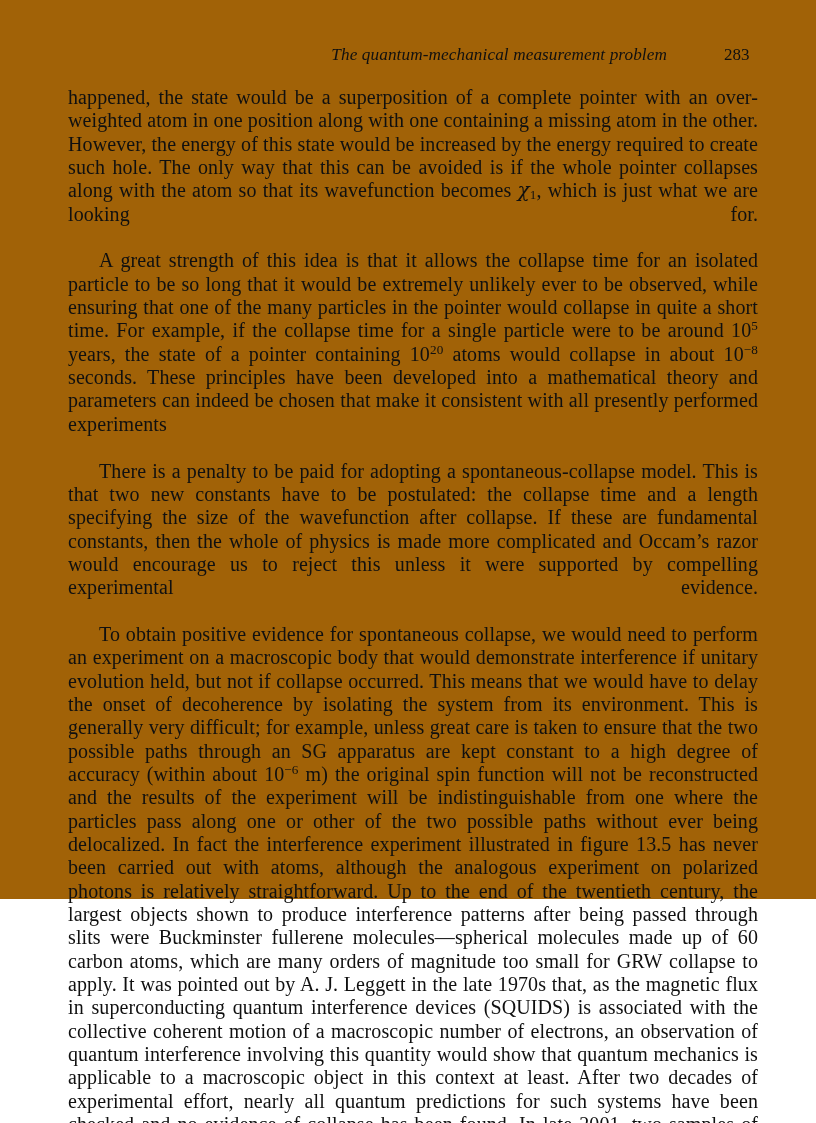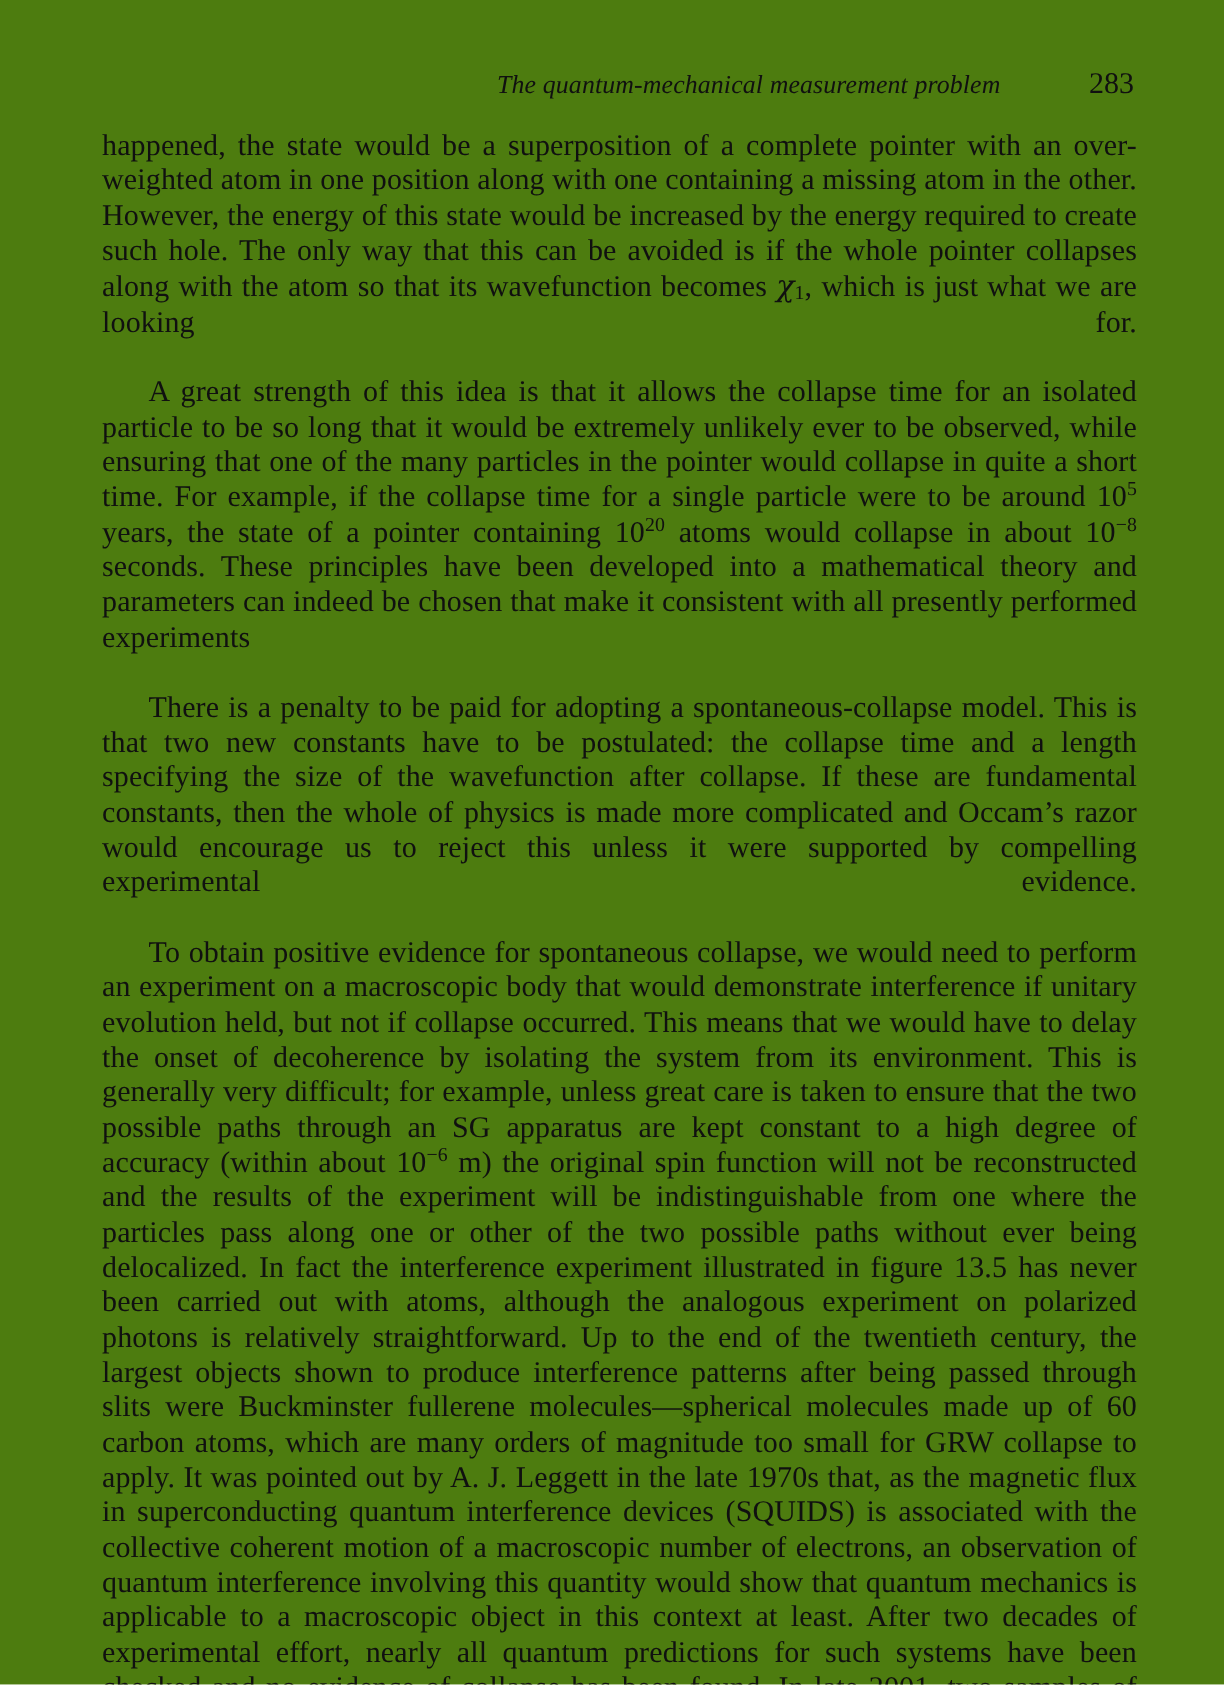--- a/index.html
+++ b/index.html
@@ -15,22 +15,22 @@
     font-family: "Liberation Serif", "DejaVu Serif", serif;
     color: #101010;
     -webkit-font-smoothing: antialiased;
   }
 
   .page {
     position: absolute;
     left: 0;
     top: 0;
     width: 816px;
-    height: 1123px;
-    background: #4d7c0f;
+    height: 899px;
+    background: #a16207;
   }
 
   
   .running-head {
     position: absolute;
     left: 68px;
     top: 45px;
     width: 690px;
     height: 26px;
     display: flex;
@@ -38,24 +38,24 @@
     justify-content: flex-end;
   }
   .running-head-title {
     font-style: italic;
     font-size: 17.2px;
     letter-spacing: 0.1px;
     white-space: nowrap;
     margin-right: 57px;
   }
   .running-head-folio {
-    font-size: 20px;
+    font-size: 17px;
     font-style: normal;
     min-width: 34px;
-    text-align: center;
+    text-align: left;
     white-space: nowrap;
   }
 
   
   .textblock {
     position: absolute;
     left: 68px;
     top: 86px;
     width: 690px;
   }

